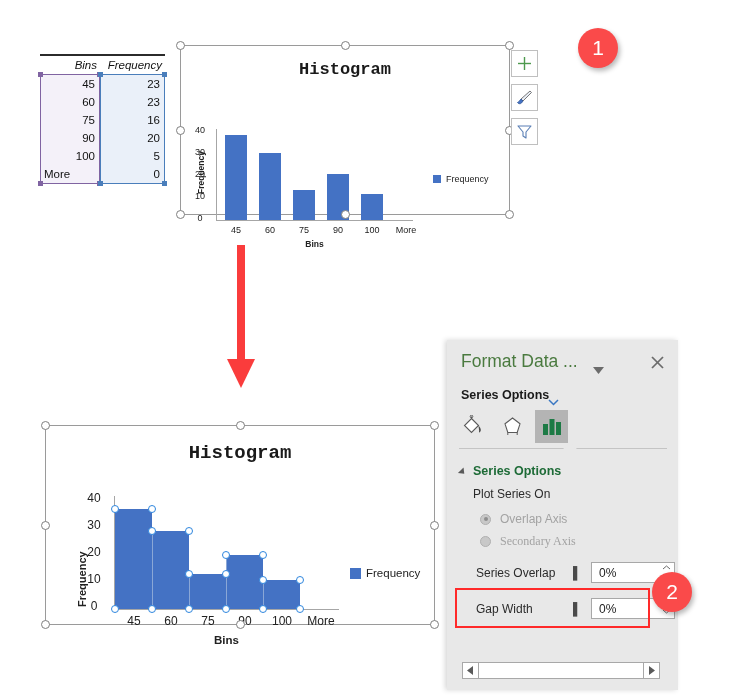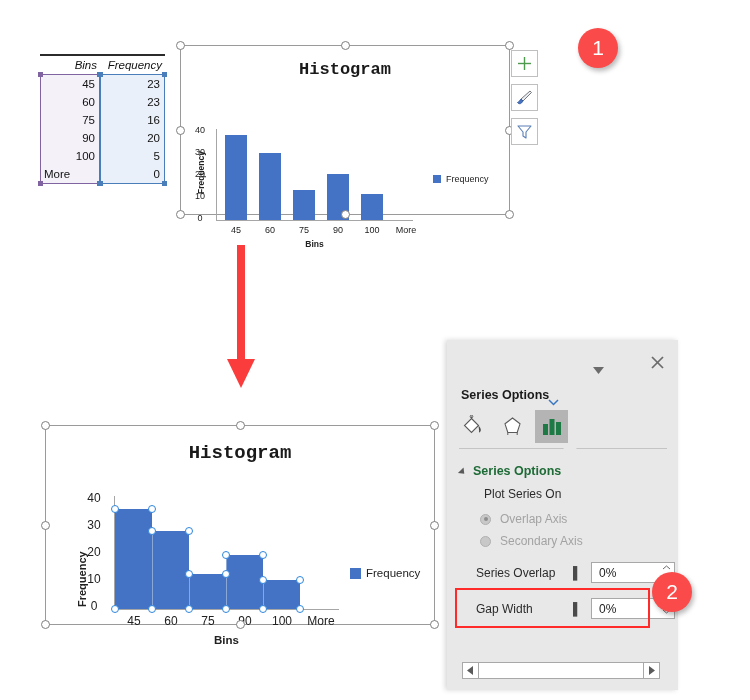--- a/index.html
+++ b/index.html
@@ -126,25 +126,25 @@
   .sec-title {
     position:absolute; left:26px; top:124px;
     font-size:12.5px; font-weight:bold; color:#1e6b37;
   }
   .sec-tri {
     position:absolute; left:13px; top:128px;
     width:0;height:0;border-left:5px solid #5a5a5a;
     border-top:4px solid transparent;border-bottom:4px solid transparent;
     transform:rotate(45deg);
   }
-  .plot-on { position:absolute; left:37px; top:147px; font-size:12px; color:#2b2b2b; }
+  .plot-on { position:absolute; left:26px; top:147px; font-size:12px; color:#2b2b2b; }
 
   .radio-row { position:absolute; left:33px; display:flex; align-items:center; gap:9px; }
   #radio-primary { top:172px; }
-  #radio-secondary { top:194px; }
+  #radio-secondary { top:194px;font-family:Liberation Serif, serif; }
   .radio {
     width:11px; height:11px; border-radius:50%;
     background:#c8c8c8; border:1px solid #b0b0b0;
     display:flex; align-items:center; justify-content:center;
   }
   .radio .dot { width:4px; height:4px; border-radius:50%; background:#8e8e8e; }
   .radio-lbl { font-size:12px; color:#a3a3a3; }
 
   .field-row { position:absolute; left:29px; display:flex; align-items:center; }
   #row-overlap { top:222px; }
@@ -351,20 +351,21 @@
   <div class="chandle" style="right:-5px; top:-5px;"></div>
   <div class="chandle" style="left:-5px;  top:95px;"></div>
   <div class="chandle" style="right:-5px; top:95px;"></div>
   <div class="chandle" style="left:-5px;  bottom:-5px;"></div>
   <div class="chandle" style="left:190px; bottom:-5px;"></div>
   <div class="chandle" style="right:-5px; bottom:-5px;"></div>
 </div>
 
 <div id="format-pane">
   <div class="pane-head">
+    <div class="pane-title">Format Data ...</div>
     <div class="pane-caret">
       <svg width="11" height="8" viewBox="0 0 11 8">
         <path d="M0 0 L11 0 L5.5 7 Z" fill="#6b6b6b"></path>
       </svg>
     </div>
     <div class="pane-close">
       <svg width="13" height="13" viewBox="0 0 13 13">
         <line x1="1" y1="1" x2="12" y2="12" stroke="#6b6b6b" stroke-width="1.7"></line>
         <line x1="12" y1="1" x2="1" y2="12" stroke="#6b6b6b" stroke-width="1.7"></line>
       </svg>

